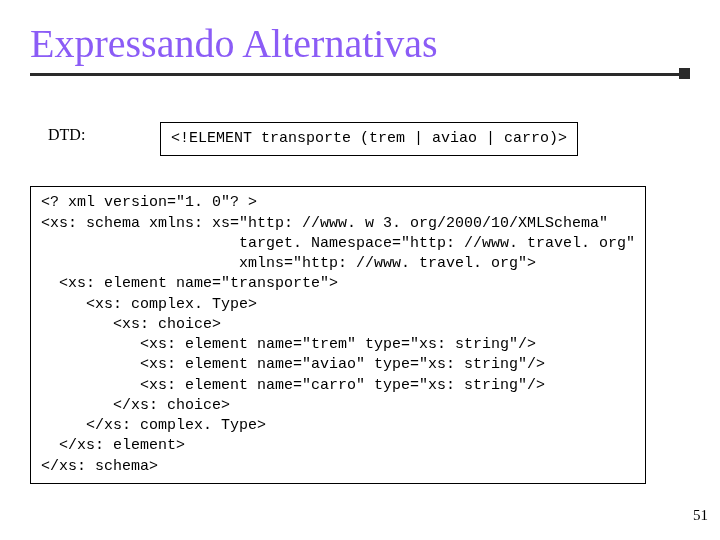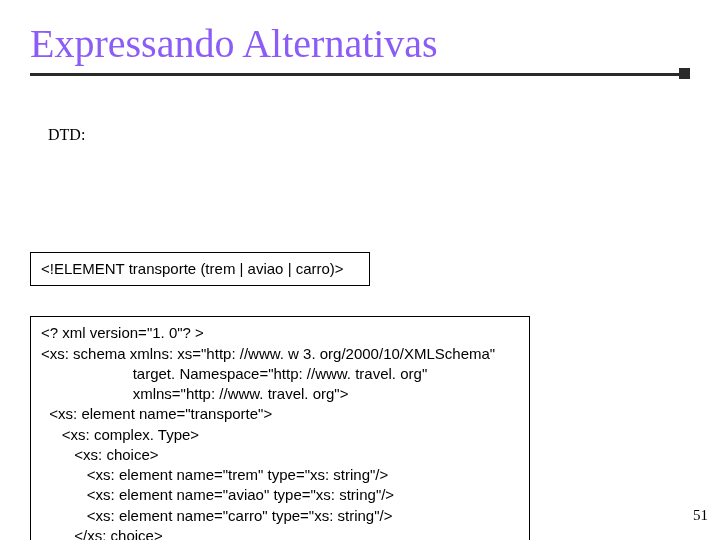--- a/index.html
+++ b/index.html
@@ -34,37 +34,36 @@
     height: 11px;
     background: #2a2a2a;
   }
   .content {
     padding: 40px 30px 0 30px;
   }
   .row {
     display: flex;
     align-items: flex-start;
     margin-bottom: 30px;
-    flex-direction: column;
   }
   .label-col {
     width: 130px;
     flex: 0 0 130px;
     font-size: 16px;
     padding-top: 4px;
     text-align: left;
     padding-left: 18px;
   }
   .box {
     border: 1px solid #000;
     padding: 6px 10px;
     font-size: 15px;
     line-height: 1.35;
     white-space: pre;
-    font-family: Liberation Sans, sans-serif;
+    font-family: Liberation Mono, monospace;
   }
   .box.dtd {
     min-width: 340px;
   }
   .box.xml {
     min-width: 500px;
   }
   .page-num {
     position: absolute;
     right: 12px;

